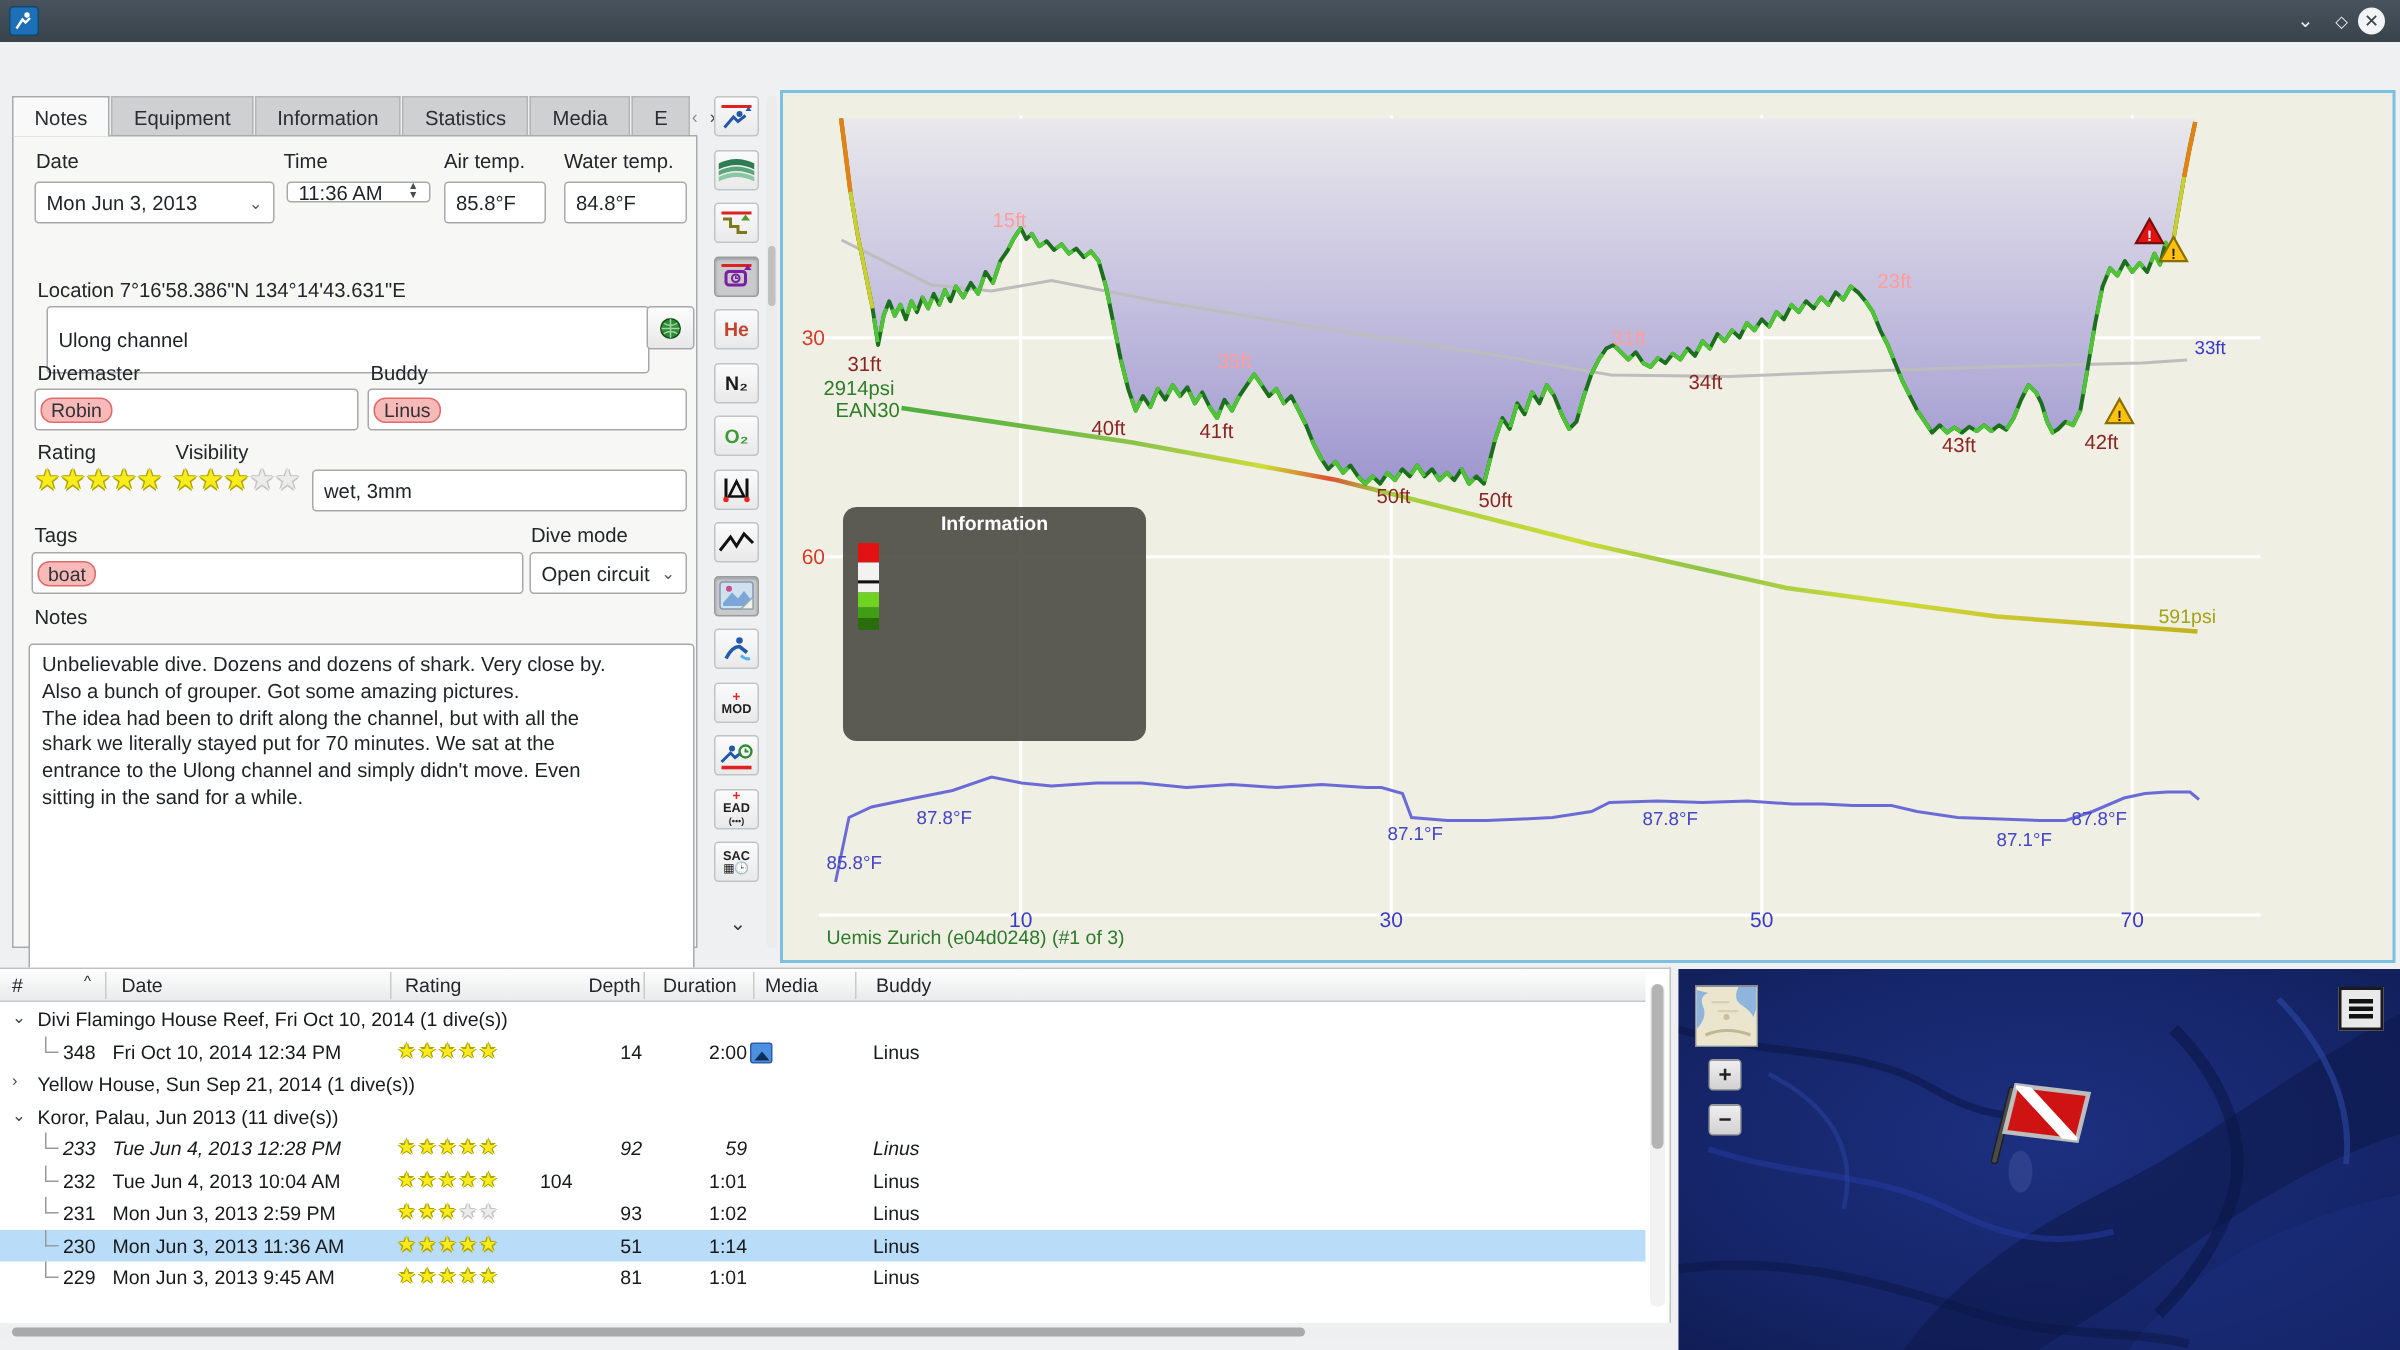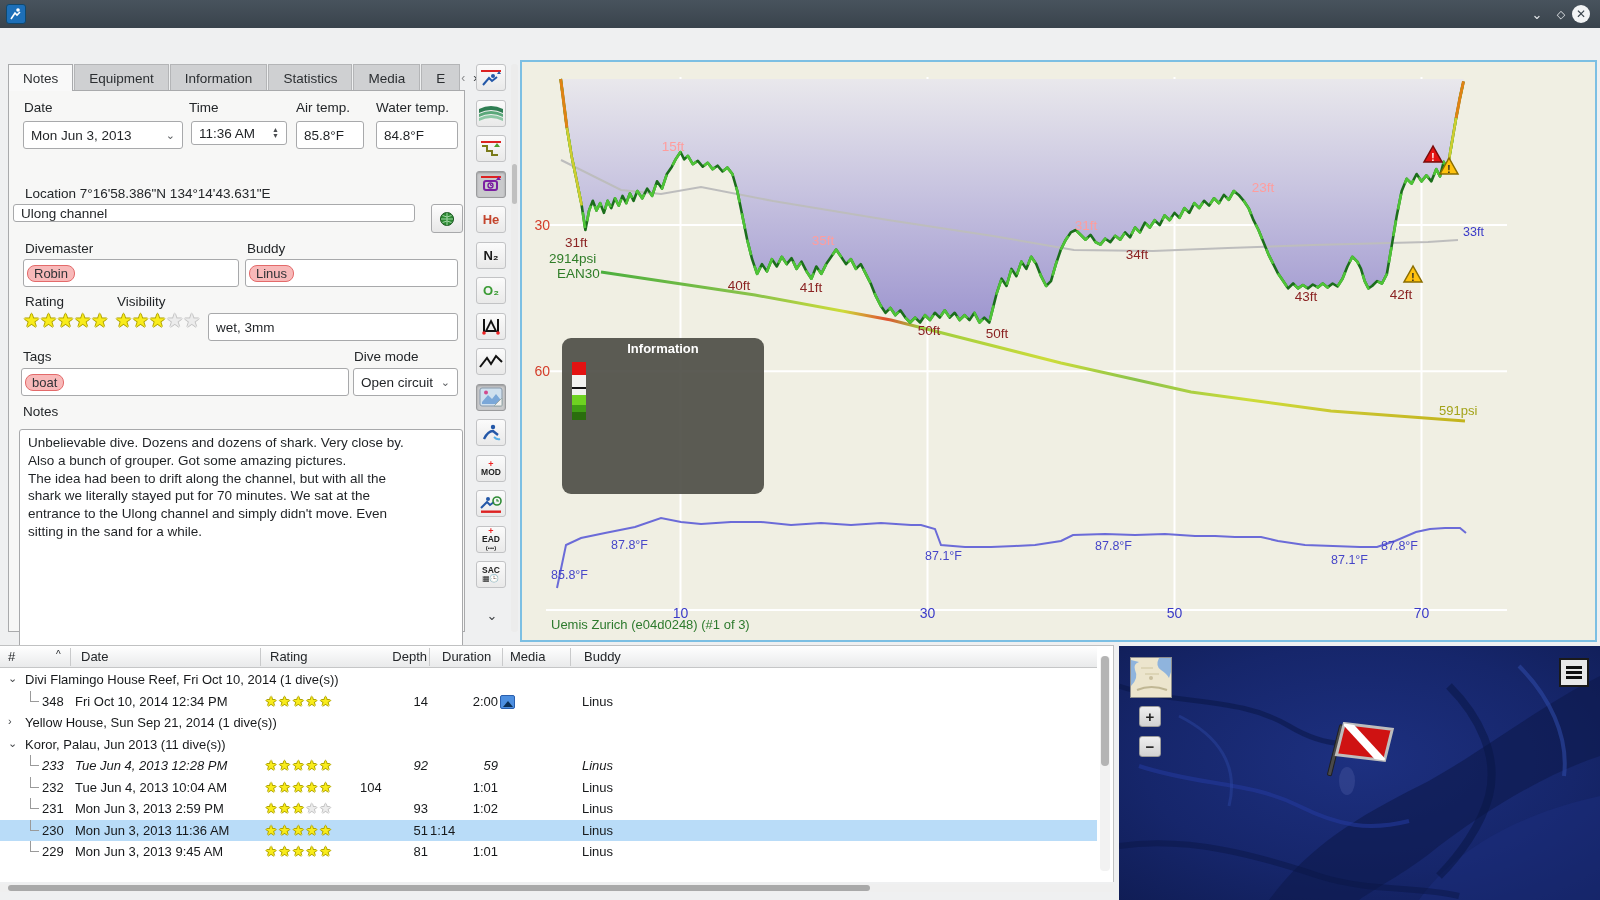--- a/index.html
+++ b/index.html
@@ -141,36 +141,36 @@
     <div id="tab-content">
       <span class="fld-label" style="left:15px;top:9px">Date</span>
       <span class="fld-label" style="left:180px;top:9px">Time</span>
       <span class="fld-label" style="left:287px;top:9px">Air temp.</span>
       <span class="fld-label" style="left:367px;top:9px">Water temp.</span>
 
       <div class="fld" style="left:14px;top:30px;width:160px;height:28px">
         <span>Mon Jun 3, 2013</span>
           <span class="caret">⌄</span>
       </div>
-      <div class="fld" style="left:182px;top:30px;width:96px;height:24px">
+      <div class="fld" style="left:182px;top:30px;width:96px;height:14px">
         <span>11:36 AM</span>
           <span class="spin">
             <span>▲</span>
             <span>▼</span>
           </span>
       </div>
       <div class="fld" style="left:287px;top:30px;width:68px;height:28px">
         <span>85.8°F</span>
       </div>
       <div class="fld" style="left:367px;top:30px;width:82px;height:28px">
         <span>84.8°F</span>
       </div>
 
       <span class="fld-label" style="left:16px;top:95px">Location 7°16'58.386"N 134°14'43.631"E</span>
-      <div class="fld" style="left:4px;top:113px;width:402px;height:18px">
+      <div class="fld" style="left:22px;top:113px;width:402px;height:45px">
         <span>Ulong channel</span>
       </div>
       <div id="globe-btn">
         <svg width="16" height="16" viewBox="0 0 16 16">
             <circle cx="8" cy="8" r="6.5" fill="#2e8b34" stroke="#14501a"></circle>
             <path d="M2,8 h12 M8,1.5 v13 M3.5,4.5 q4.5,3 9,0 M3.5,11.5 q4.5,-3 9,0" stroke="#9fd6a4" stroke-width="1" fill="none"></path>
           </svg>
       </div>
 
       <span class="fld-label" style="left:16px;top:150px">Divemaster</span>
@@ -463,21 +463,21 @@
           <span class="dl-cell" style="left:360px;width:68px;text-align:right">93</span>
           <span class="dl-cell" style="left:430px;width:68px;text-align:right">1:02</span>
           <span class="dl-cell" style="left:582px">Linus</span>
         </div>
         <div class="dl-row sel" style="top: 150.5px;">
           <span class="tree-l" style="left:30px"></span>
           <span class="dl-cell" style="left:42px">230</span>
           <span class="dl-cell" style="left:75px">Mon Jun 3, 2013 11:36 AM</span>
           <span class="dl-cell stars-sm" style="left:265px;top:2px"><span class="star-on">★</span><span class="star-on">★</span><span class="star-on">★</span><span class="star-on">★</span><span class="star-on">★</span></span>
           <span class="dl-cell" style="left:360px;width:68px;text-align:right">51</span>
-          <span class="dl-cell" style="left:430px;width:68px;text-align:left">1:14</span>
+          <span class="dl-cell" style="left:430px;width:68px;text-align:right">1:14</span>
           <span class="dl-cell" style="left:582px">Linus</span>
         </div>
         <div class="dl-row" style="top: 172px;">
           <span class="tree-l" style="left:30px"></span>
           <span class="dl-cell" style="left:42px">229</span>
           <span class="dl-cell" style="left:75px">Mon Jun 3, 2013 9:45 AM</span>
           <span class="dl-cell stars-sm" style="left:265px;top:2px"><span class="star-on">★</span><span class="star-on">★</span><span class="star-on">★</span><span class="star-on">★</span><span class="star-on">★</span></span>
           <span class="dl-cell" style="left:360px;width:68px;text-align:right">81</span>
           <span class="dl-cell" style="left:430px;width:68px;text-align:right">1:01</span>
           <span class="dl-cell" style="left:582px">Linus</span>

